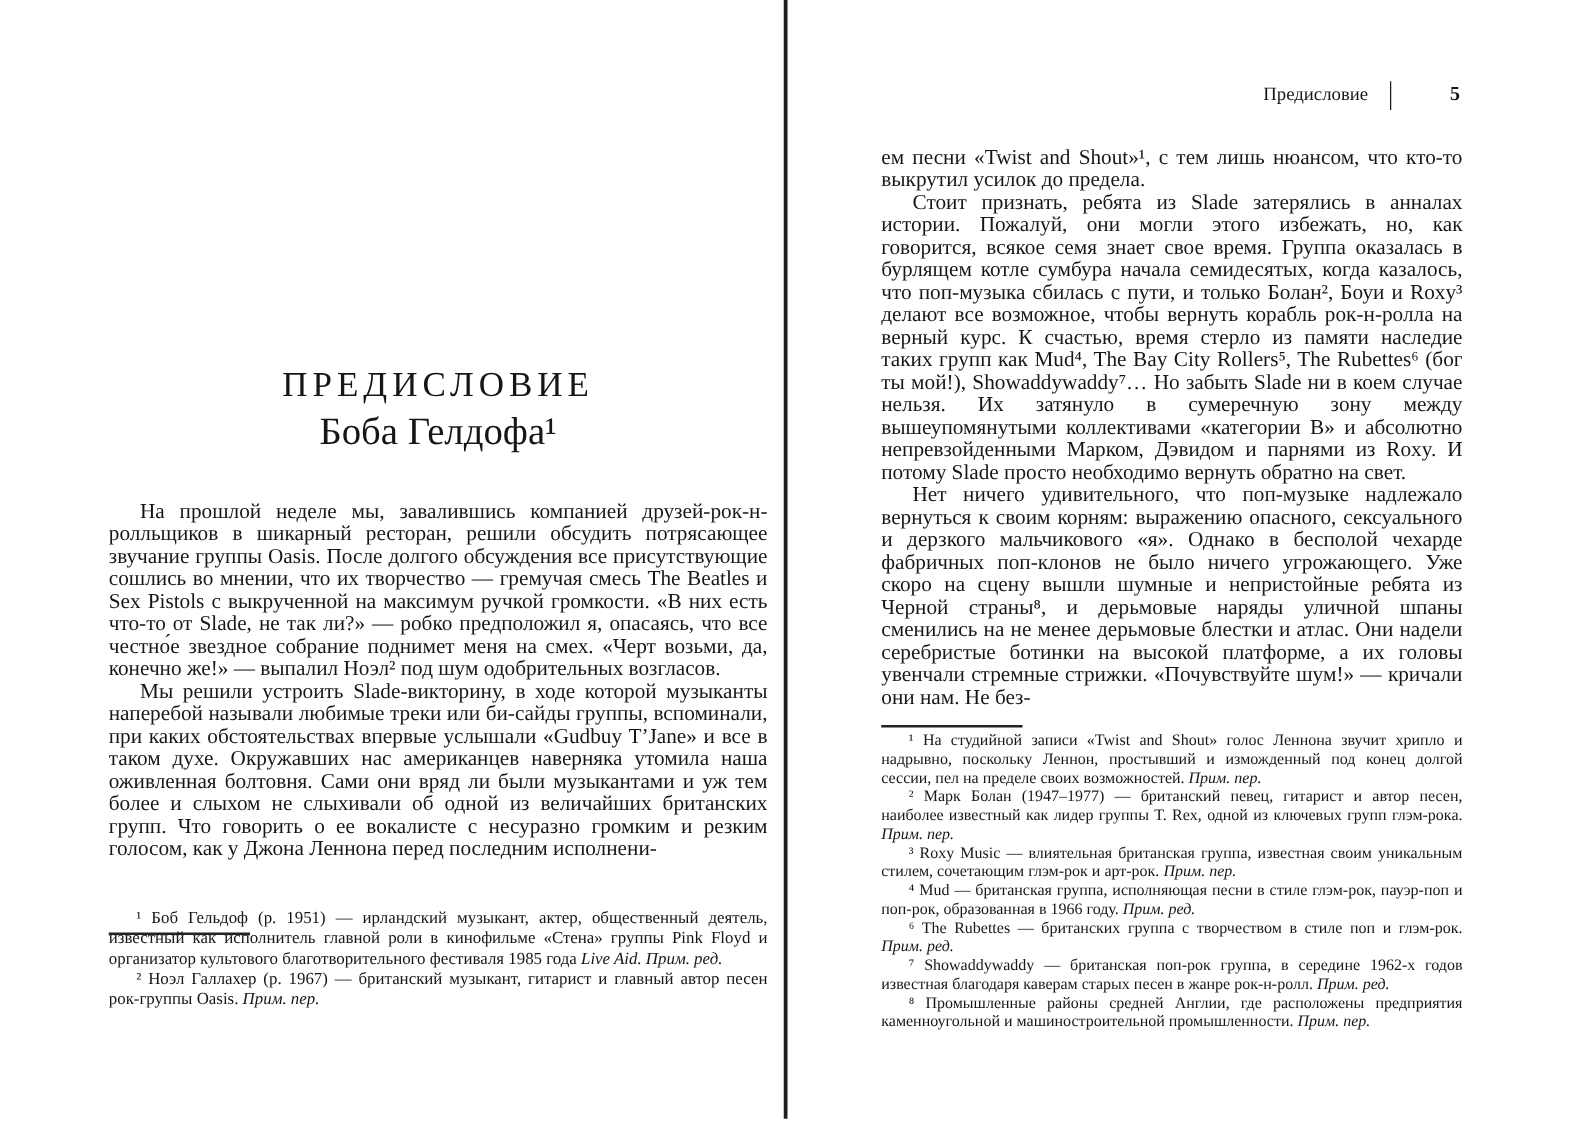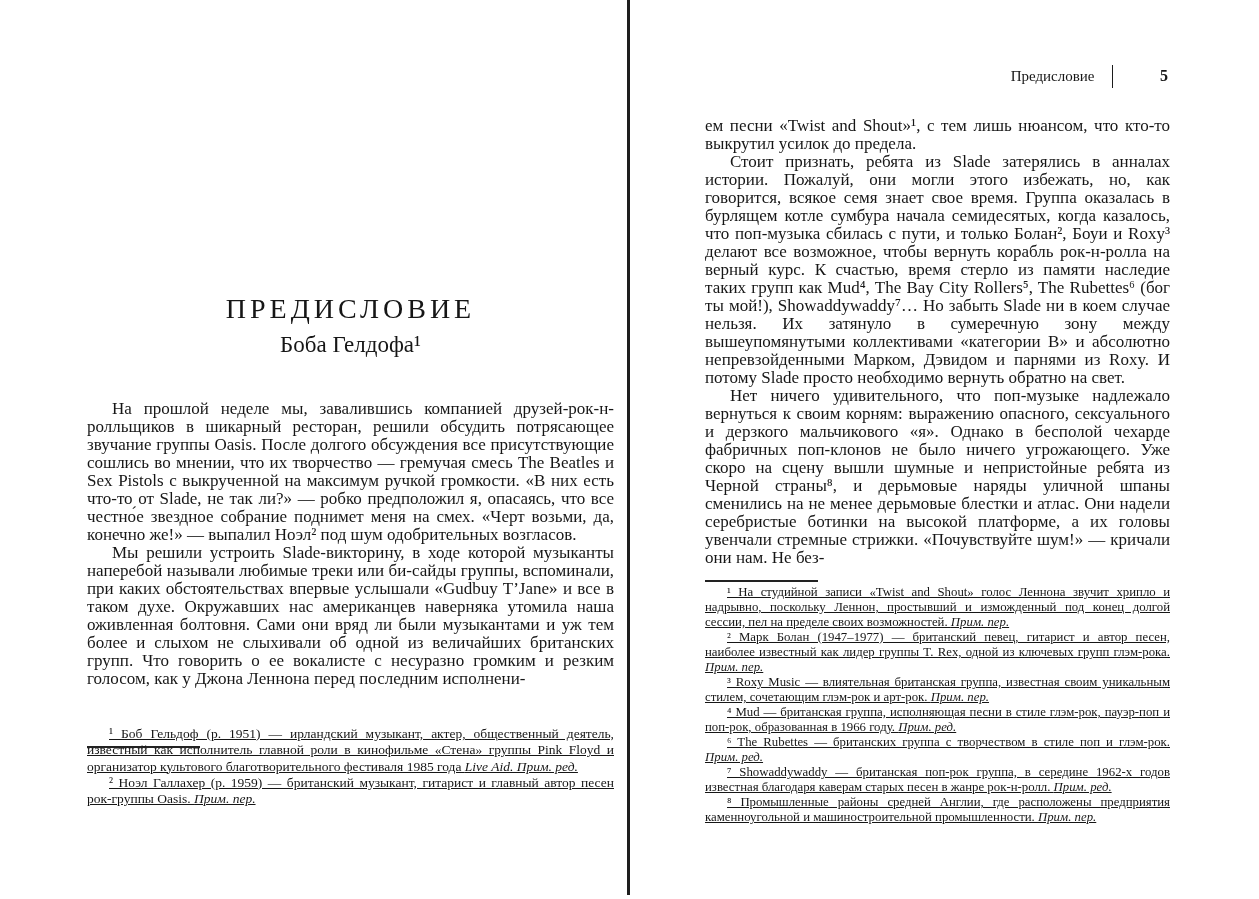--- a/index.html
+++ b/index.html
@@ -42,21 +42,21 @@
   }
   .chapter-title {
     font-size: 28px;
     letter-spacing: 4px;
     font-weight: normal;
     margin: 0;
     line-height: 32px;
     white-space: nowrap;
   }
   .chapter-subtitle {
-    font-size: 23px;
+    font-size: 31px;
     font-weight: normal;
     margin: 6px 0 0 0;
     line-height: 28px;
   }
   .left-body {
     position: absolute;
     top: 400px;
     left: 0;
     width: 100%;
   }
@@ -77,21 +77,20 @@
     border-top: 2px solid #222222;
     margin: 0;
   }
   .left-rule { top: 746px; }
   .right-rule { top: 580px; }
 
   .footnotes {
     position: absolute;
     left: 0;
     width: 100%;
-    text-decoration: underline;
   }
   .left-footnotes { top: 726px; }
   .right-footnotes { top: 585px; }
   .footnotes .footnote {
     margin: 0;
     text-align: justify;
     text-indent: 22px;
   }
   .left-footnotes .footnote { font-size: 13.5px; line-height: 16.3px; }
   .right-footnotes .footnote { font-size: 12.8px; line-height: 15px; }
@@ -150,21 +149,21 @@
 
     <div class="left-body body-text">
       <p>На прошлой неделе мы, завалившись компанией друзей-рок-н-ролльщиков в шикарный ресторан, решили обсудить потрясающее звучание группы Oasis. После долгого обсуждения все присутствующие сошлись во мнении, что их творчество — гремучая смесь The Beatles и Sex Pistols с выкрученной на максимум ручкой громкости. «В них есть что-то от Slade, не так ли?» — робко предположил я, опасаясь, что все честно́е звездное собрание поднимет меня на смех. «Черт возьми, да, конечно же!» — выпалил Ноэл² под шум одобрительных возгласов.</p>
       <p>Мы решили устроить Slade-викторину, в ходе которой музыканты наперебой называли любимые треки или би-сайды группы, вспоминали, при каких обстоятельствах впервые услышали «Gudbuy T’Jane» и все в таком духе. Окружавших нас американцев наверняка утомила наша оживленная болтовня. Сами они вряд ли были музыкантами и уж тем более и слыхом не слыхивали об одной из величайших британских групп. Что говорить о ее вокалисте с несуразно громким и резким голосом, как у Джона Леннона перед последним исполнени-</p>
     </div>
 
     <hr class="fn-rule left-rule">
 
     <div class="footnotes left-footnotes">
       <div class="footnote"><span>¹ Боб Гельдоф (р. 1951) — ирландский музыкант, актер, общественный деятель, известный как исполнитель главной роли в кинофильме «Стена» группы Pink Floyd и организатор культового благотворительного фестиваля 1985 года </span><span class="it">Live Aid. Прим. ред.</span></div>
-      <div class="footnote"><span>² Ноэл Галлахер (р. 1959) — британский музыкант, гитарист и главный автор песен рок-группы Oasis. </span><span class="it">Прим. пер.</span></div>
+      <div class="footnote"><span>² Ноэл Галлахер (р. 1967) — британский музыкант, гитарист и главный автор песен рок-группы Oasis. </span><span class="it">Прим. пер.</span></div>
     </div>
   </div>
 
   <div class="gutter"></div>
 
   <div class="right-col">
 
     <div class="running-head">
       <span class="rh-title">Предисловие</span>
       <span class="rh-bar"></span>

